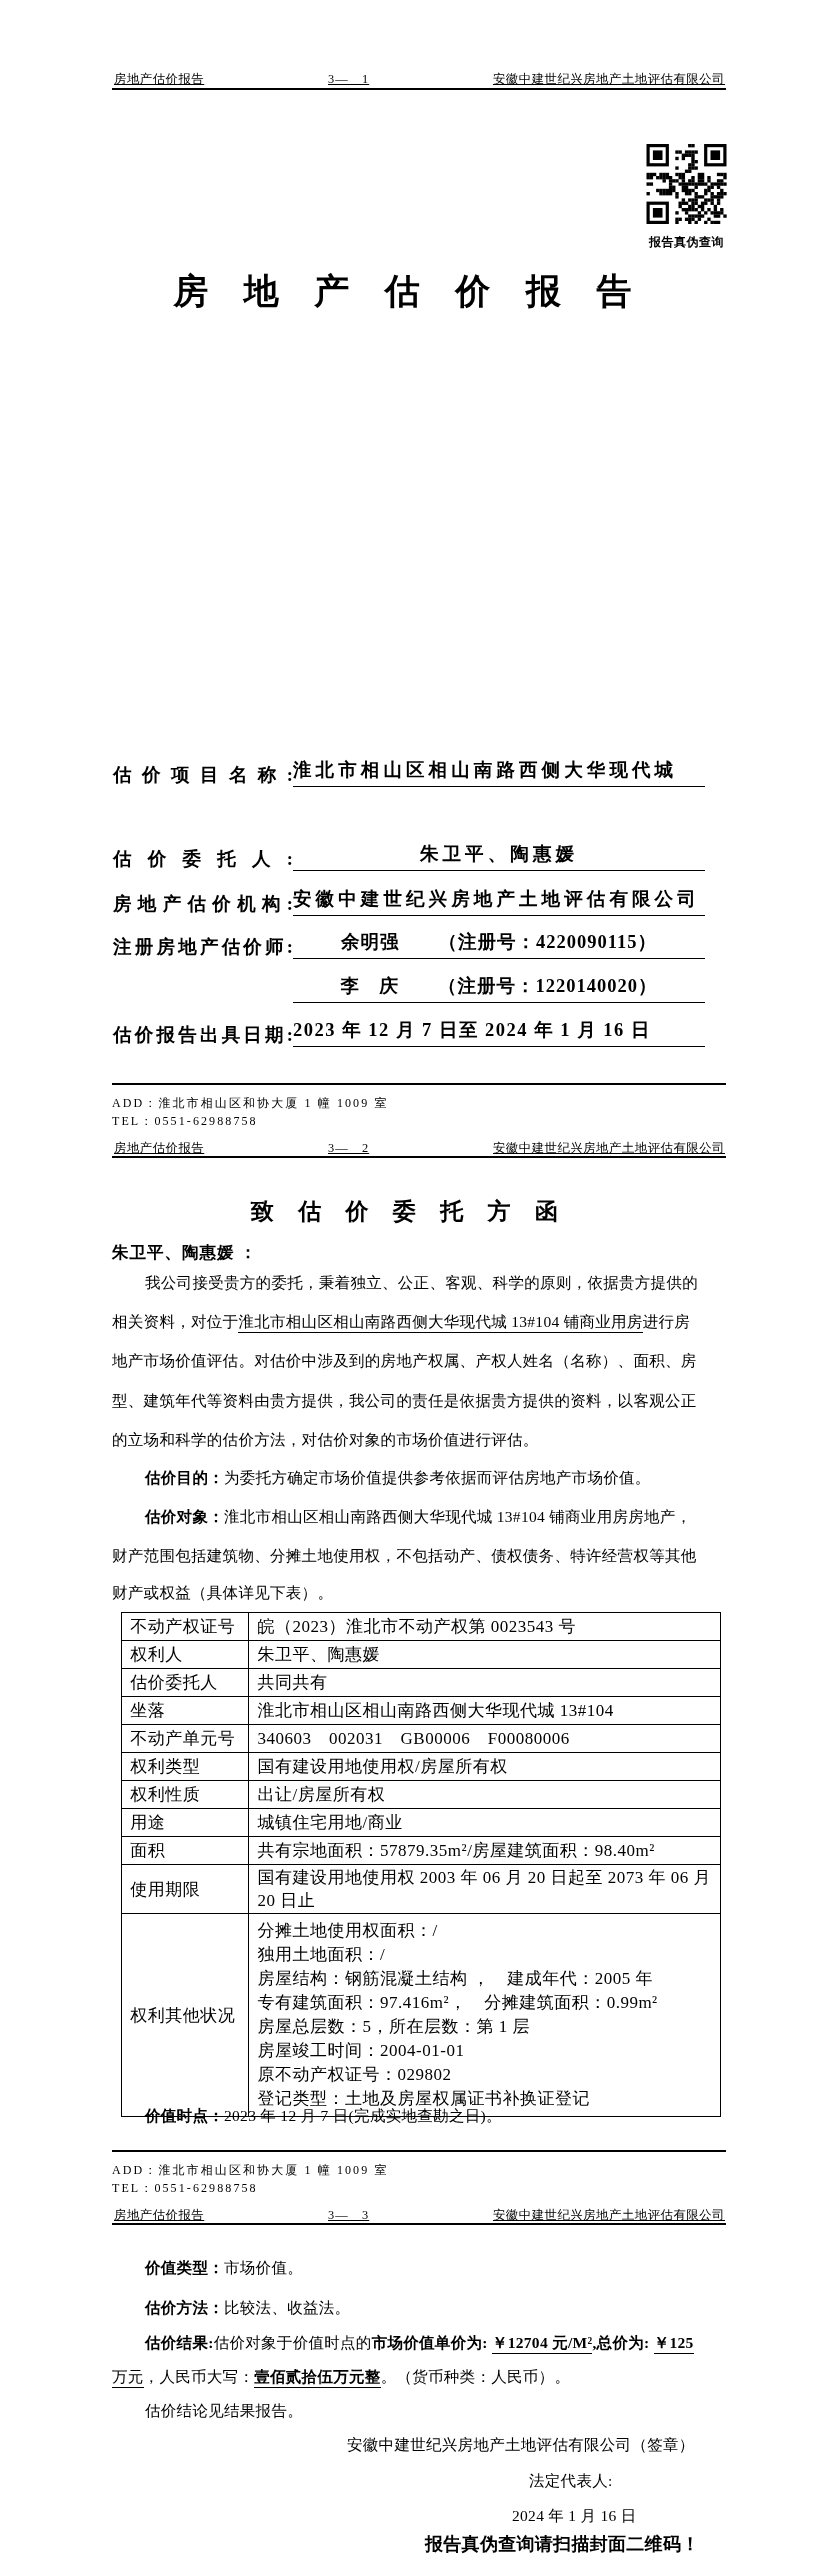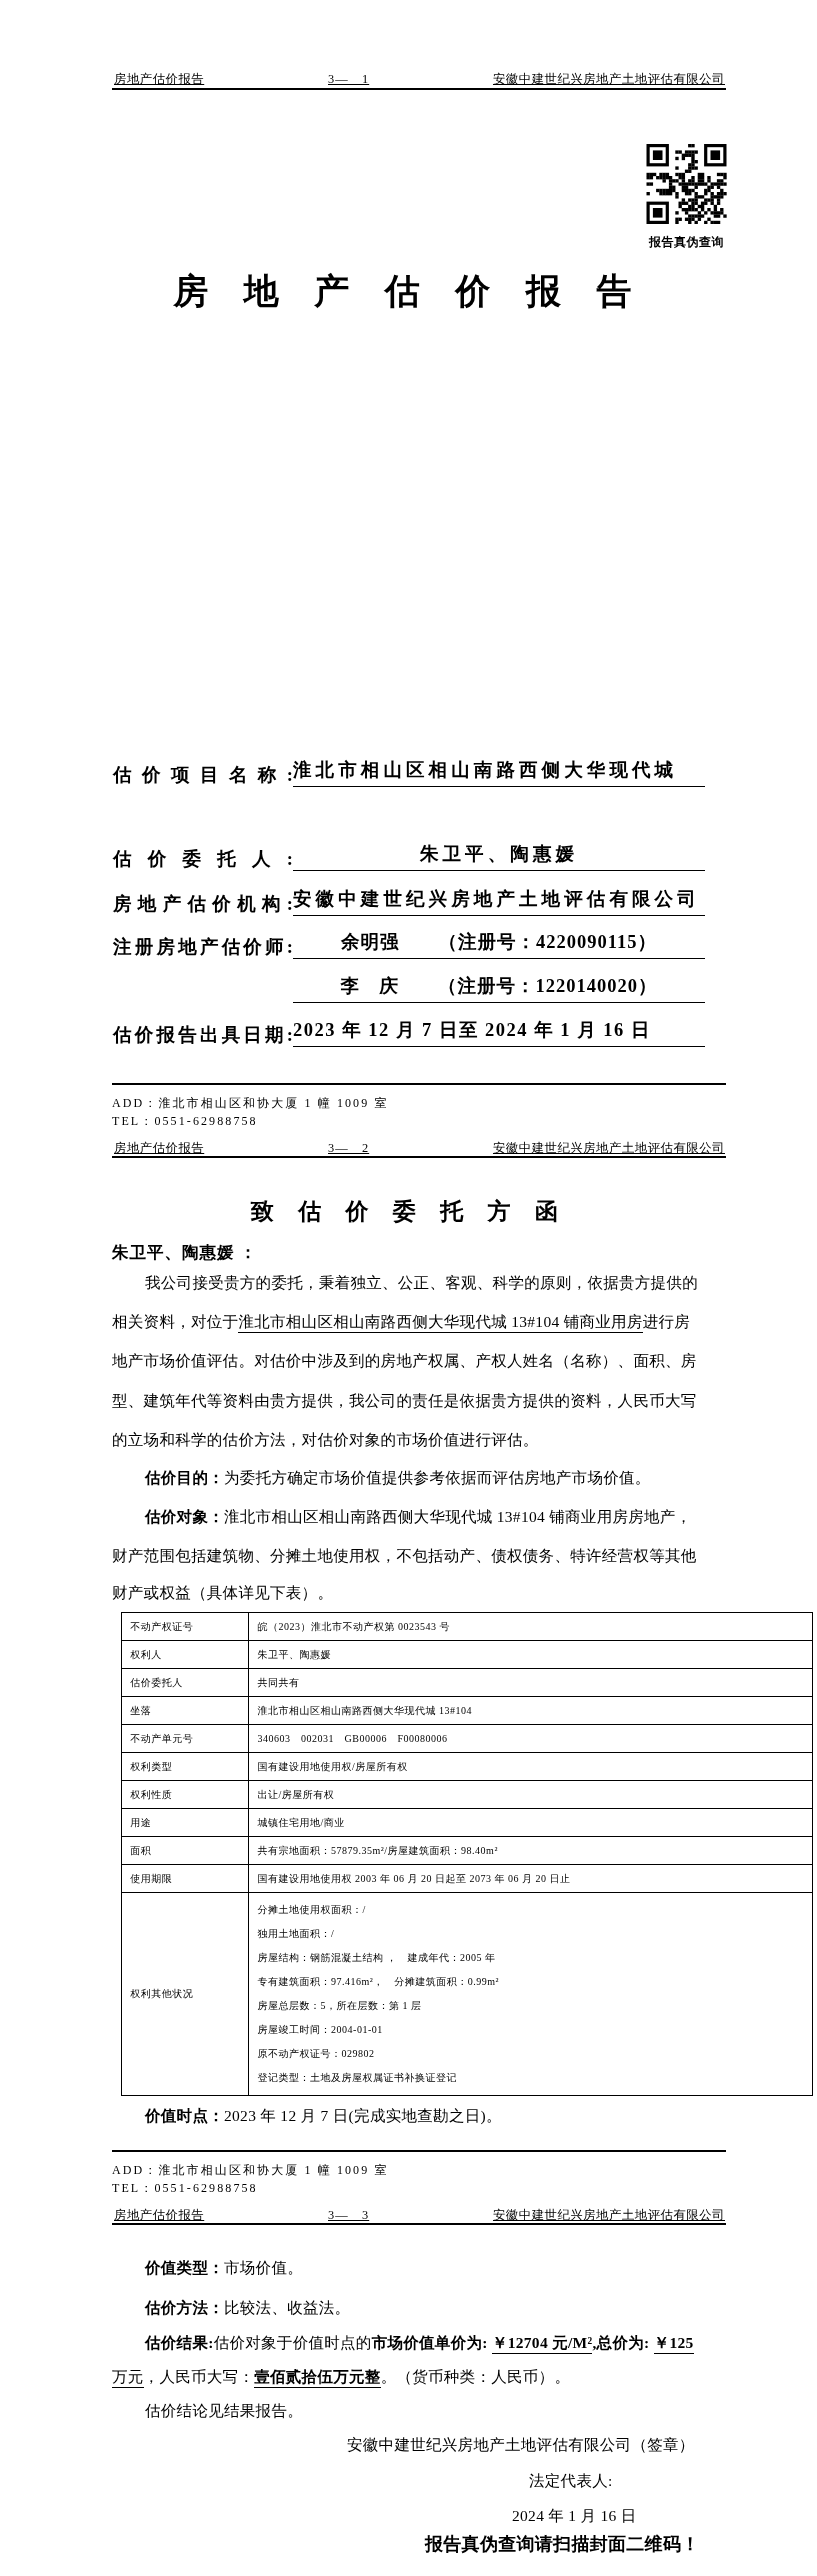--- a/index.html
+++ b/index.html
@@ -28,22 +28,22 @@
   .fval{flex:1;border-bottom:1.5px solid #000;padding-bottom:4.1px;letter-spacing:4.1px;overflow:visible;}
   .fval.ctr{text-align:center;}
   
   .ltitle{position:absolute;left:0;top:1196px;width:100%;text-align:center;
           font-size:23px;font-weight:bold;letter-spacing:9.3px;}
   .sal{position:absolute;left:112px;top:1242px;font-size:16.5px;font-weight:bold;letter-spacing:1px;}
   .bl{position:absolute;font-size:15.5px;letter-spacing:0.3px;white-space:nowrap;}
   .bld{font-weight:bold;}
   .ul{border-bottom:1px solid #000;padding-bottom:1.5px;}
   
-  .ptable{position:absolute;top:1612px;left:121px;width:692px;border-collapse:collapse;
-          font-size:10px;table-layout:fixed;font-family:Liberation Serif, serif;}
+  .ptable{position:absolute;top:1612px;left:121px;width:600px;border-collapse:collapse;
+          font-size:17px;table-layout:fixed;font-family:Liberation Serif, serif;}
   .ptable td{border:1px solid #000;padding:1px 8.2px;letter-spacing:0.5px;vertical-align:middle;}
   .ptable tr.sr{height:28px;}
   .ptable td.tl{width:110px;}
   .ptable td.big div{line-height:24px;}
   .ptable td.big{padding-top:5.2px;padding-bottom:5.2px;}
 </style>
 </head>
 <body>
 
 <div class="canvas">
@@ -296,21 +296,21 @@
   <div class="rule" style="top:1156px"></div>
 
   <div class="ltitle">致 估 价 委 托 方 函</div>
   <div class="sal">朱卫平、陶惠媛 ：</div>
 
   <div class="bl" style="top:1273px;left:145px">我公司接受贵方的委托，秉着独立、公正、客观、科学的原则，依据贵方提供的</div>
   <div class="bl" style="top:1312px;left:112px">
     <span>相关资料，对位于</span><span class="ul">淮北市相山区相山南路西侧大华现代城 13#104 铺商业用房</span><span>进行房</span>
   </div>
   <div class="bl" style="top:1351px;left:112px">地产市场价值评估。对估价中涉及到的房地产权属、产权人姓名（名称）、面积、房</div>
-  <div class="bl" style="top:1391px;left:112px">型、建筑年代等资料由贵方提供，我公司的责任是依据贵方提供的资料，人民币大写</div>
+  <div class="bl" style="top:1391px;left:112px">型、建筑年代等资料由贵方提供，我公司的责任是依据贵方提供的资料，以客观公正</div>
   <div class="bl" style="top:1430px;left:112px">的立场和科学的估价方法，对估价对象的市场价值进行评估。</div>
   <div class="bl" style="top:1468px;left:145px">
     <span class="bld">估价目的：</span><span>为委托方确定市场价值提供参考依据而评估房地产市场价值。</span>
   </div>
   <div class="bl" style="top:1507px;left:145px">
     <span class="bld">估价对象：</span><span>淮北市相山区相山南路西侧大华现代城 13#104 铺商业用房房地产，</span>
   </div>
   <div class="bl" style="top:1546px;left:112px">财产范围包括建筑物、分摊土地使用权，不包括动产、债权债务、特许经营权等其他</div>
   <div class="bl" style="top:1583px;left:112px">财产或权益（具体详见下表）。</div>
 

